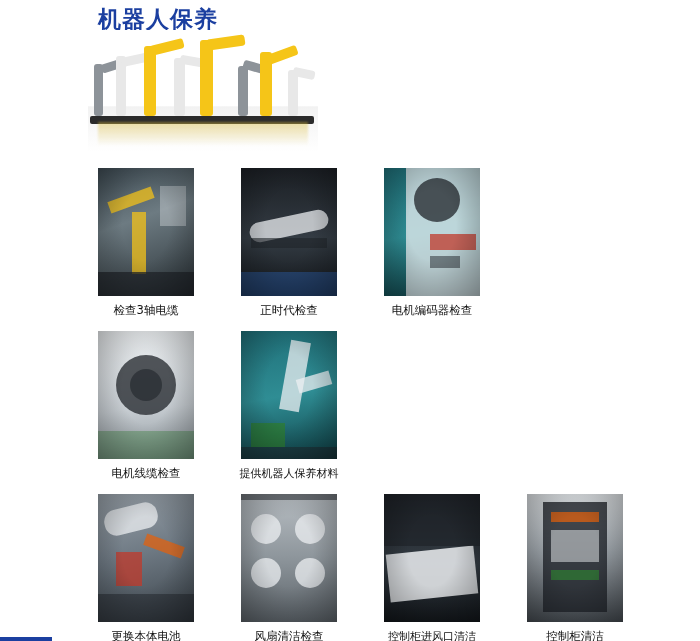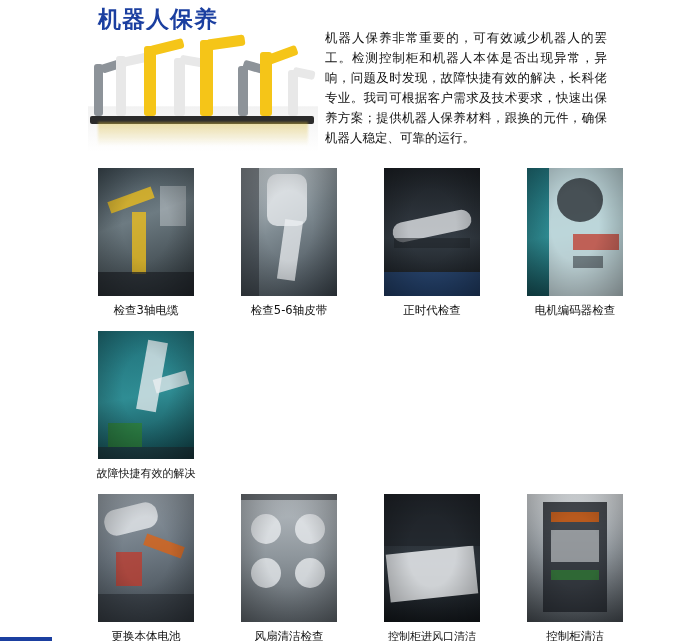--- a/index.html
+++ b/index.html
@@ -185,49 +185,38 @@
         <div class="arm" style="left:172px; width:12px; height:64px;"></div>
         <div class="arm" style="left:178px; width:32px; height:10px; bottom:92px; transform:rotate(-20deg);"></div>
         <div class="arm w" style="left:200px; width:10px; height:46px;"></div>
         <div class="arm w" style="left:205px; width:22px; height:9px; bottom:74px; transform:rotate(12deg);"></div>
 
         <div class="base" style="left:2px;   width:224px; height:8px;"></div>
         <div class="refl" style="left:10px;  width:210px; height:24px;"></div>
       </div>
     </div>
 
-    <div class="intro">机器人保养非常重要的，可有效减少机器人的罢工。检测控制柜和机器人本体是否出现异常，异响，问题及时发现，故障快捷有效的解决，长科佬专业。我司可根据客户需求及技术要求，快速出保养方案；提供机器人保养材料，跟换的元件，确保机器人稳定、可靠的运行。</div>
   </div>
 
   <div class="grid">
 
     <div class="row">
 
       <div class="card">
         <div class="thumb">
           <div class="ph p-factory1"></div>
           <div class="bar yellowbar" style="left:10px; top:26px; width:46px; height:12px; transform:rotate(-20deg);"></div>
           <div class="bar yellowbar" style="left:34px; top:44px; width:14px; height:62px;"></div>
           <div class="bar darkbar" style="left:0;    top:104px; width:96px; height:24px;"></div>
           <div class="bar whitebar" style="left:62px; top:18px; width:26px; height:40px; opacity:.35;"></div>
           <div class="vign"></div>
         </div>
         <div class="caption">检查3轴电缆</div>
       </div>
 
-      <div class="card">
-        <div class="thumb">
-          <div class="ph p-factory2"></div>
-          <div class="bar whitebar" style="left:26px; top:6px;  width:40px; height:52px; border-radius:10px;"></div>
-          <div class="bar whitebar" style="left:40px; top:52px; width:18px; height:60px; transform:rotate(8deg);"></div>
-          <div class="bar darkbar" style="left:0;    top:0;    width:18px; height:128px; opacity:.45;"></div>
-          <div class="vign"></div>
-        </div>
-        <div class="caption">检查5-6轴皮带</div>
-      </div>
 
       <div class="card">
         <div class="thumb">
           <div class="ph p-dark"></div>
           <div class="bar whitebar" style="left:8px;  top:48px; width:80px; height:20px; border-radius:10px; transform:rotate(-12deg);"></div>
           <div class="bar darkbar" style="left:10px; top:70px; width:76px; height:10px; opacity:.6;"></div>
           <div class="bar bluebar" style="left:0;    top:104px; width:96px; height:24px; opacity:.5;"></div>
           <div class="vign"></div>
         </div>
         <div class="caption">正时代检查</div>
@@ -241,33 +230,43 @@
           <div class="bar redbar" style="left:46px; top:66px; width:46px; height:16px;"></div>
           <div class="bar darkbar" style="left:46px; top:88px; width:30px; height:12px; opacity:.5;"></div>
           <div class="vign"></div>
         </div>
         <div class="caption">电机编码器检查</div>
       </div>
     </div>
 
     <div class="row">
 
+      <div class="card">
+        <div class="thumb">
+          <div class="ph p-white"></div>
+          <div class="bar darkbar" style="left:18px; top:24px; width:60px; height:60px; border-radius:50%;"></div>
+          <div class="bar darkbar" style="left:32px; top:38px; width:32px; height:32px; border-radius:50%; opacity:.6;"></div>
+          <div class="bar greenbar" style="left:0;   top:100px; width:96px; height:28px; opacity:.35;"></div>
+          <div class="vign"></div>
+        </div>
+        <div class="caption">电机线缆检查</div>
+      </div>
 
 
 
       <div class="card">
         <div class="thumb">
           <div class="ph p-teal"></div>
           <div class="bar whitebar" style="left:44px; top:10px; width:20px; height:70px; transform:rotate(10deg);"></div>
           <div class="bar whitebar" style="left:56px; top:44px; width:34px; height:14px; transform:rotate(-16deg);"></div>
           <div class="bar greenbar" style="left:10px; top:92px; width:34px; height:24px;"></div>
           <div class="bar darkbar" style="left:0;    top:116px; width:96px; height:12px; opacity:.5;"></div>
           <div class="vign"></div>
         </div>
-        <div class="caption wide">故障快捷有效的解决</div>
+        <div class="caption wide">提供机器人保养材料</div>
       </div>
     </div>
 
     <div class="row">
 
       <div class="card">
         <div class="thumb">
           <div class="ph p-hand"></div>
           <div class="bar whitebar" style="left:6px;  top:12px; width:54px; height:26px; border-radius:12px; transform:rotate(-14deg);"></div>
           <div class="bar redbar" style="left:18px; top:58px; width:26px; height:34px;"></div>

